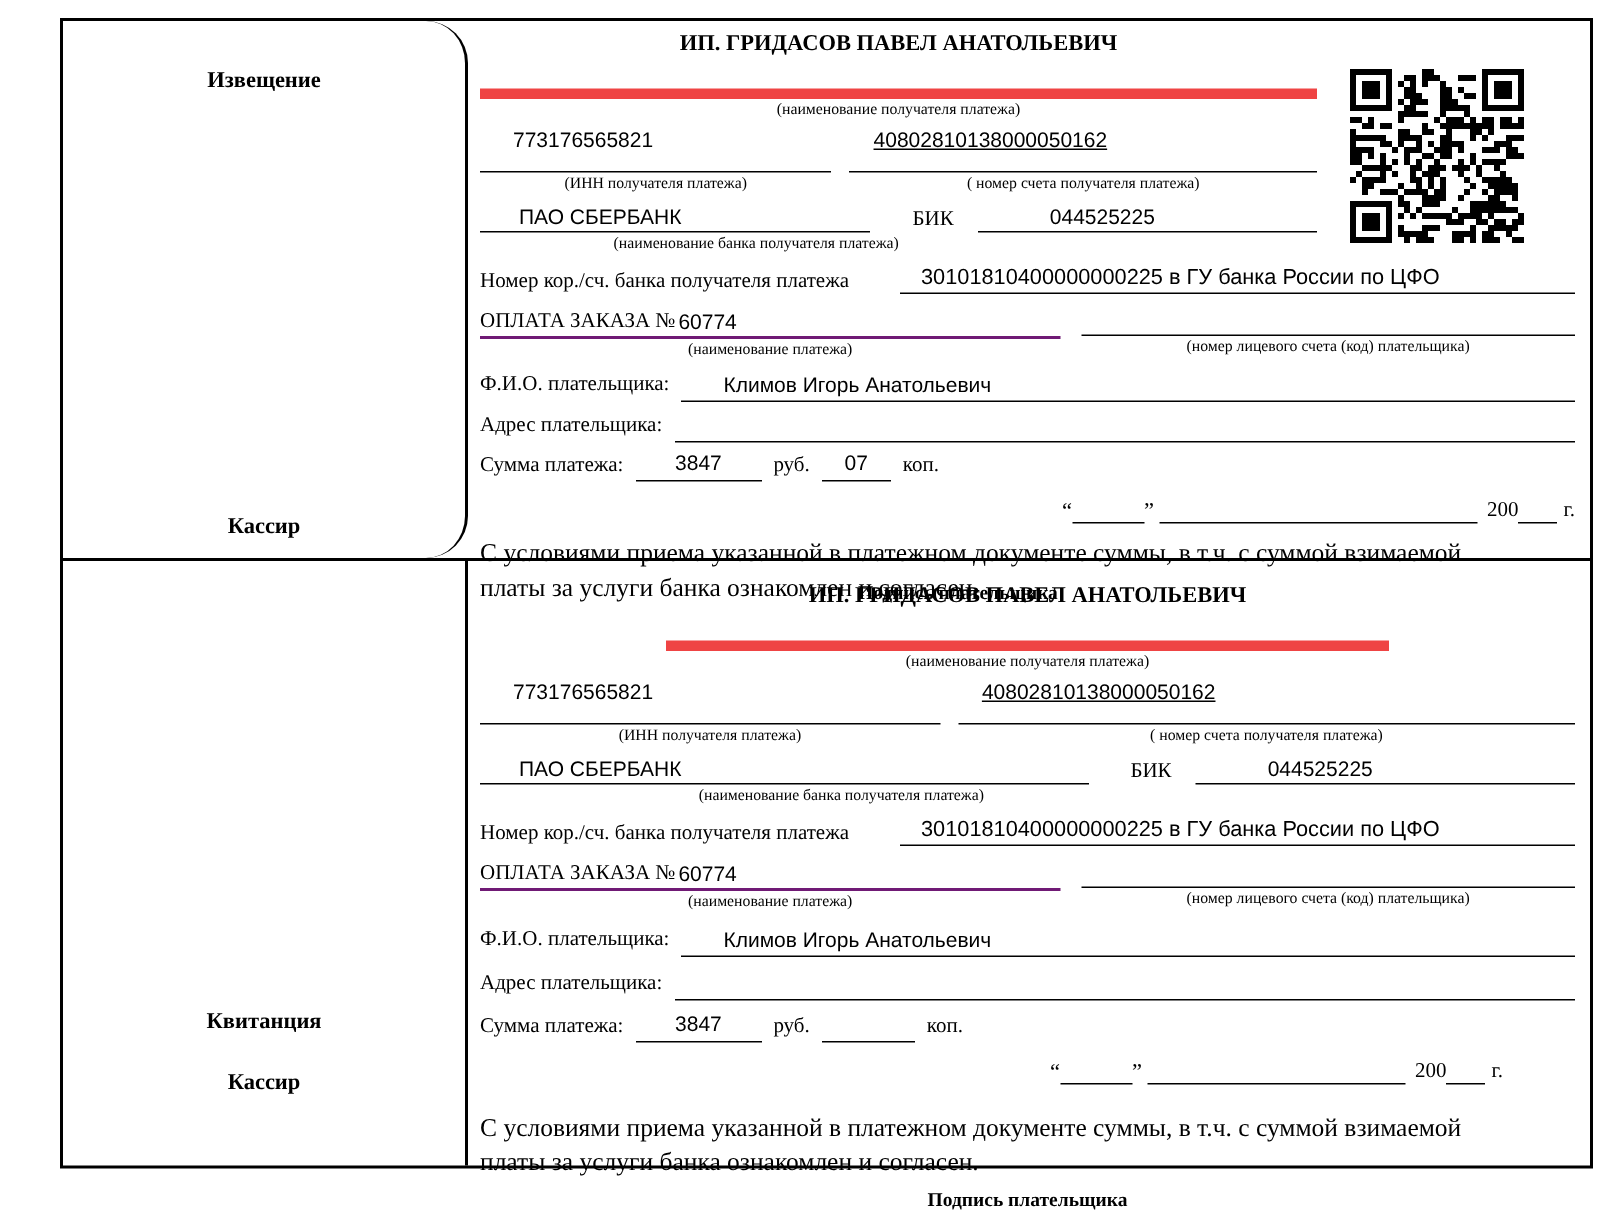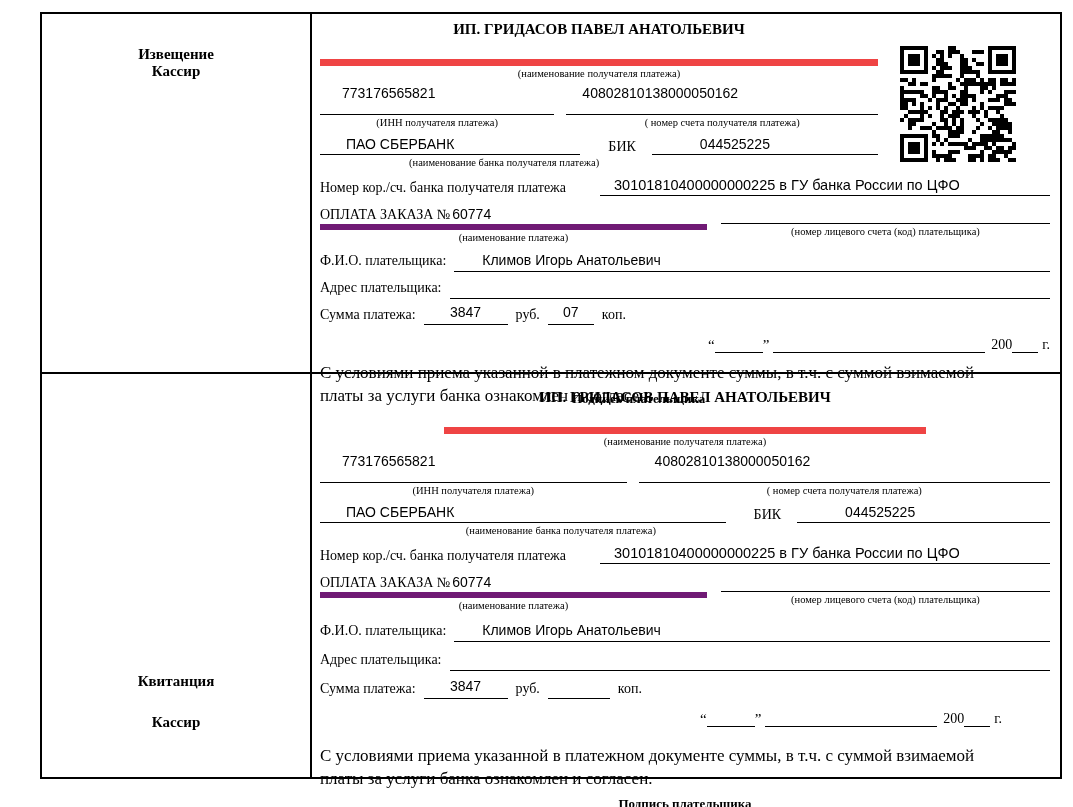--- a/index.html
+++ b/index.html
@@ -9,21 +9,21 @@
   }
   .doc{
     position:absolute;left:40px;top:12px;width:1018px;height:763px;
     border:2px solid #000;display:flex;flex-direction:column;background:#fff;
   }
   .part{display:flex;min-height:0;}
   .part-notice{height:358px;border-bottom:2px solid #000;}
   .part-receipt{flex:1;}
   .stub{width:268px;flex:0 0 268px;border-right:2px solid #000;display:flex;flex-direction:column;align-items:center;}
   .stub-label{font-weight:bold;font-size:15px;}
-  .stub-notice{justify-content:flex-start;padding:32px 0 12px;}
+  .stub-notice{justify-content:space-between;padding:32px 0 12px;border-radius:28px;}
   .stub-receipt{justify-content:flex-end;gap:24px;padding-bottom:46px;}
   .form{flex:1;position:relative;padding:6px 10px 2px 8px;font-size:14px;line-height:1.25;}
   .sans{font-family:"Liberation Sans",sans-serif;}
   .caption{font-size:10.5px;text-align:center;line-height:1.25;margin-top:1px;}
   .nr{margin-right:172px;}           
   
   .hdr-row{display:flex;align-items:flex-start;justify-content:space-between;margin:0 172px 3px 2px;height:22px;}
   .logo{display:flex;align-items:center;}
   .logo-mark{width:14px;height:14px;border-radius:50%;background:#1f9d4b;position:relative;margin-right:5px;flex:0 0 14px;}
   .logo-mark::after{content:"";position:absolute;left:3.5px;top:2.5px;width:4px;height:6.5px;
@@ -33,38 +33,38 @@
   
   .recip-val{text-align:center;font-weight:bold;font-size:15px;border-bottom:7px solid #ef4444;padding-bottom:20px;}
   .receipt .recip-block{width:66%;margin:0 auto;}
   .receipt .recip-cap{width:100%;}
   
   .cols{display:flex;margin-top:3px;}
   .col1{width:42%;}
   .col2{flex:1;margin-left:12px;}
   .fieldval{height:20px;border-bottom:1px solid #000;display:flex;align-items:flex-end;padding-bottom:11px;font-size:14px;}
   .inn-val{padding-left:22px;}
-  .acc-val{padding-left:16px;}
+  .acc-val{padding-left:16px;text-decoration:underline;}
   
   .bank-block{margin-top:3px;}
   .bank-row{display:flex;align-items:flex-end;}
   .bank-name{width:42%;border-bottom:1px solid #000;height:21px;padding-left:26px;display:flex;align-items:flex-end;padding-bottom:1px;}
   .receipt .bank-name{width:52%;}
   .bik-label{margin:0 16px 0 28px;white-space:nowrap;}
   .bik-val{flex:1;border-bottom:1px solid #000;height:21px;padding-left:48px;display:flex;align-items:flex-end;padding-bottom:1px;}
   .bank-cap{width:66%;}
   
   .corr-row{display:flex;align-items:flex-end;margin-top:7px;gap:28px;}
   .corr-label{white-space:nowrap;}
   .corr-val{flex:1;border-bottom:1px solid #000;margin-left:6px;padding-left:14px;font-size:14.5px;padding-bottom:1px;}
   
   .purpose-cols{margin-top:6px;}
   .pcol1{width:53%;}
   .pcol2{flex:1;margin-left:14px;}
-  .purpose-val{border-bottom:6px solid #701a75;height:21px;display:flex;align-items:flex-end;padding-bottom:1px;gap:2px;}
+  .purpose-val{border-bottom:2px solid #701a75;height:21px;display:flex;align-items:flex-end;padding-bottom:1px;gap:2px;}
   .personal-blank{border-bottom:1px solid #000;height:21px;}
   
   .irow{display:flex;align-items:center;margin-top:6px;height:21px;}
   .receipt .irow{margin-top:8px;}
   .label{white-space:nowrap;}
   .fill{flex:1;border-bottom:1px solid #000;margin-left:8px;padding-left:28px;height:20px;display:flex;align-items:flex-end;padding-bottom:1px;}
   .amt{width:84px;border-bottom:1px solid #000;text-align:center;height:20px;margin:0 8px;display:inline-block;}
   .kop{width:46px;border-bottom:1px solid #000;text-align:center;height:20px;margin:0 8px;display:inline-block;min-width:46px;}
   .receipt .kop{width:62px;min-width:62px;}
   

